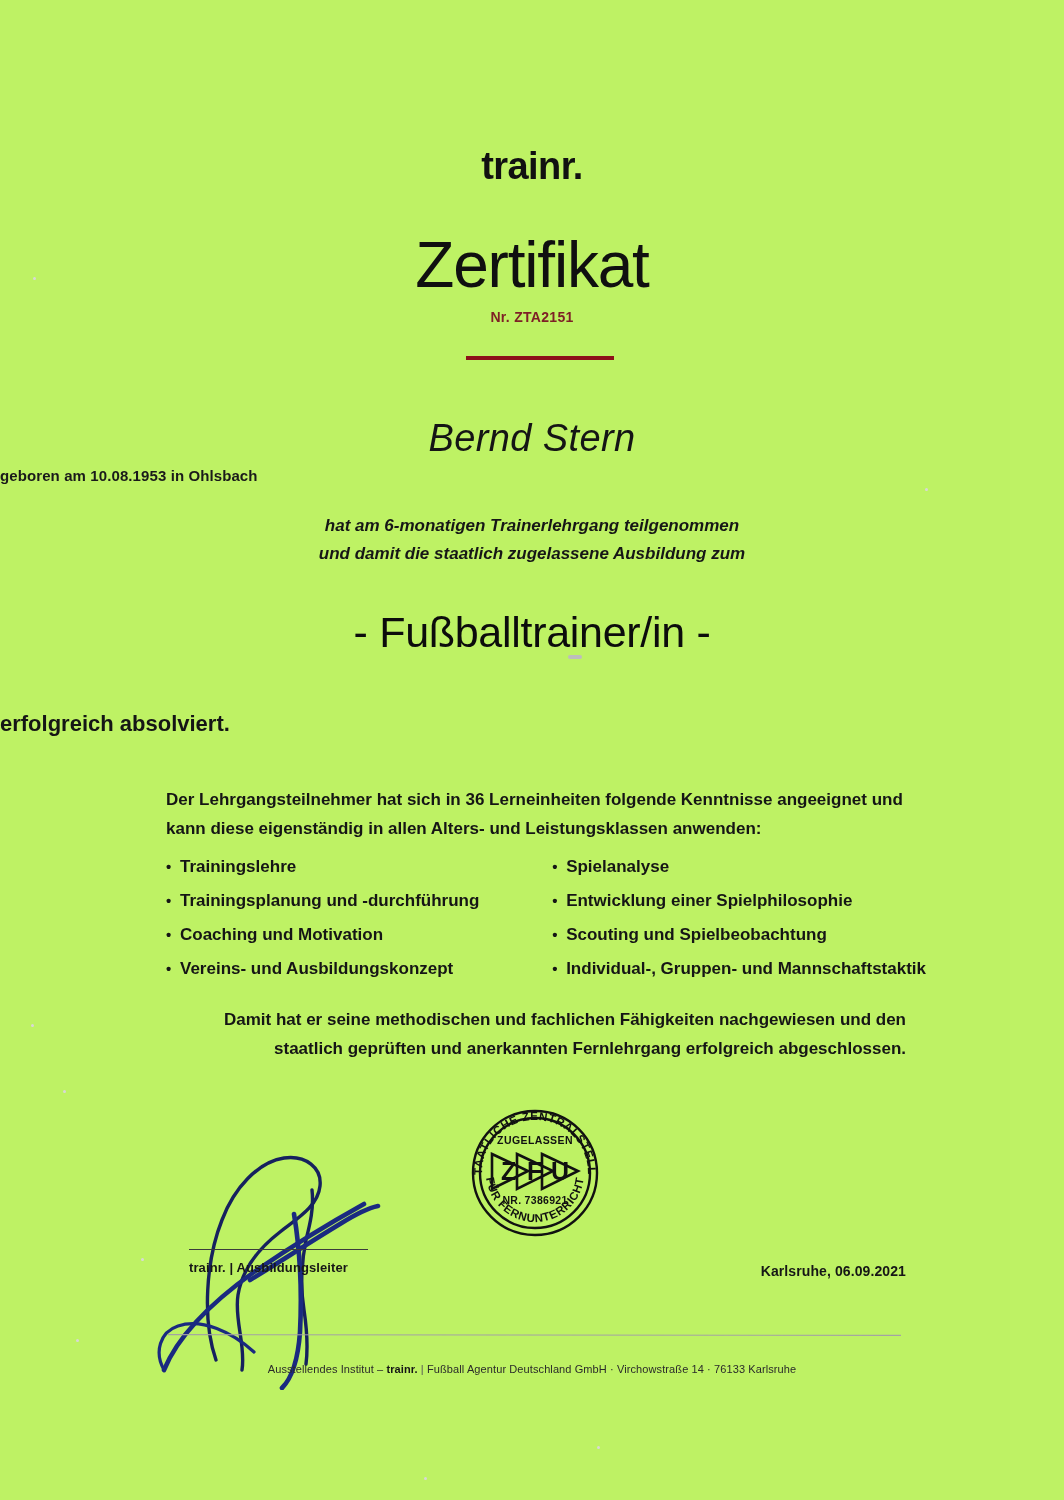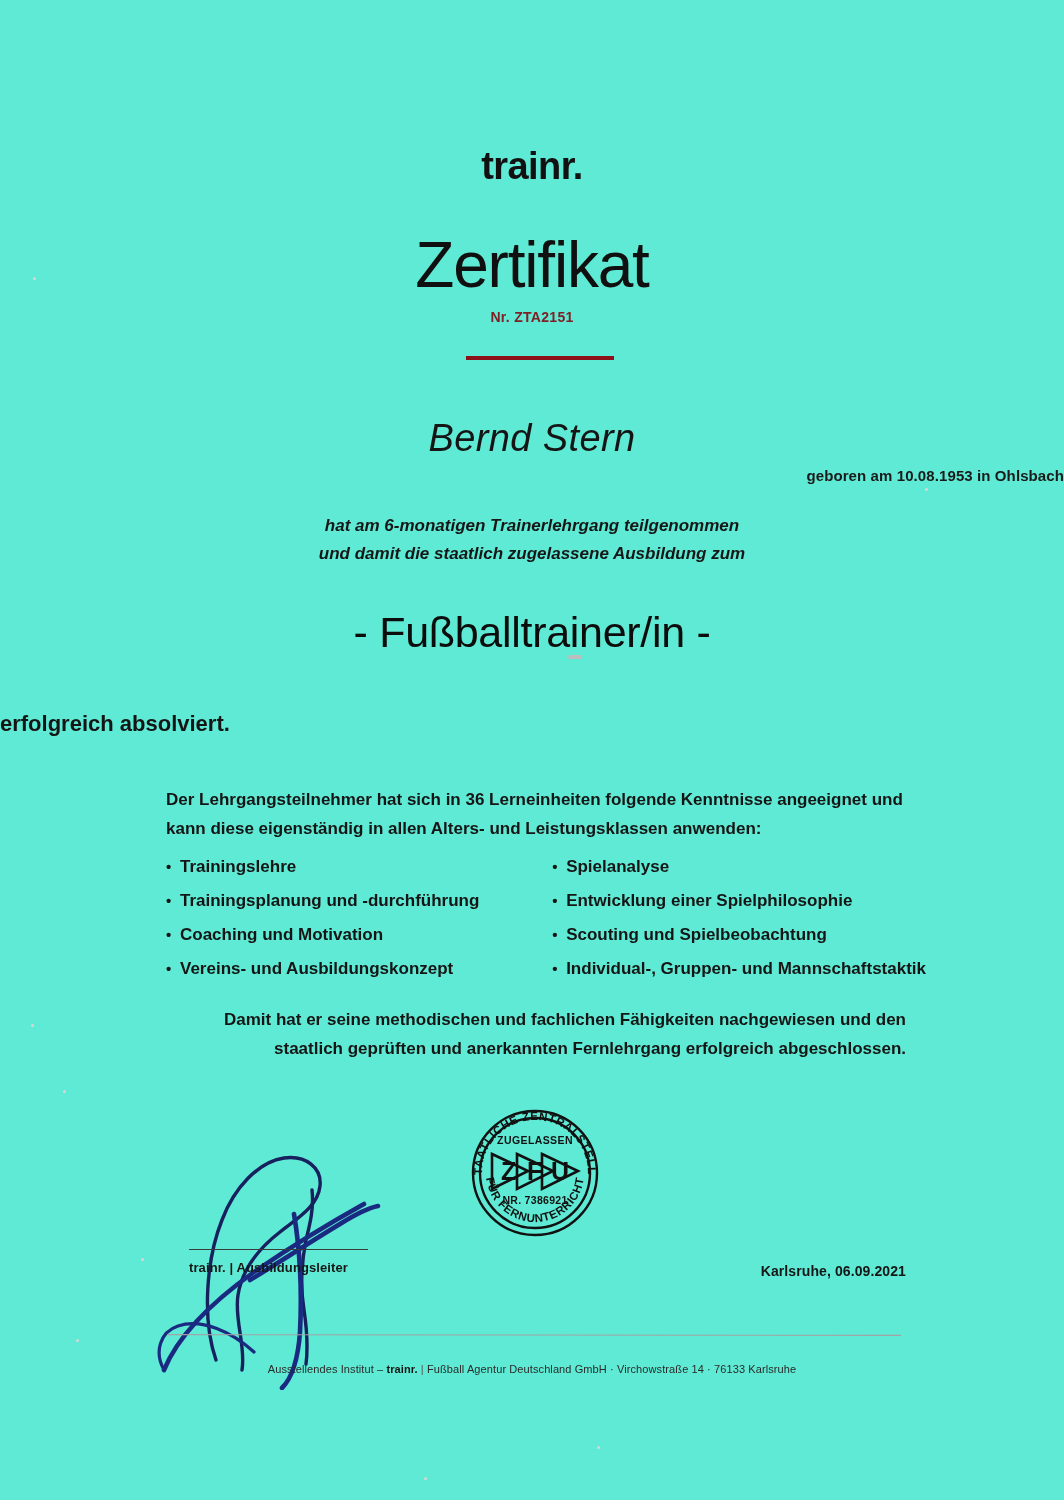--- a/index.html
+++ b/index.html
@@ -9,21 +9,21 @@
   }
   body {
     font-family: "Liberation Sans", sans-serif;
     color: #141414;
     -webkit-font-smoothing: antialiased;
   }
   #page {
     position: relative;
     width: 1064px;
     height: 1500px;
-    background: #5eead4;
+    background: #bef264;
     overflow: hidden;
   }
 
   
   .speck {
     position: absolute;
     background: #d8d8d8;
     border-radius: 50%;
   }
 
@@ -78,26 +78,25 @@
     font-size: 38px;
     font-style: italic;
     font-weight: normal;
     letter-spacing: 0.4px;
     color: #151515;
   }
   .recipient-born {
     position: absolute;
     left: 0; right: 0;
     top: 467px;
-    text-align: right;
+    text-align: left;
     font-size: 15px;
     font-weight: bold;
     letter-spacing: 0.1px;
     color: #1a1a1a;
-    padding-left: 38px;
   }
 
   
   .intro {
     position: absolute;
     left: 0; right: 0;
     top: 512px;
     text-align: center;
     font-size: 17px;
     line-height: 28px;

